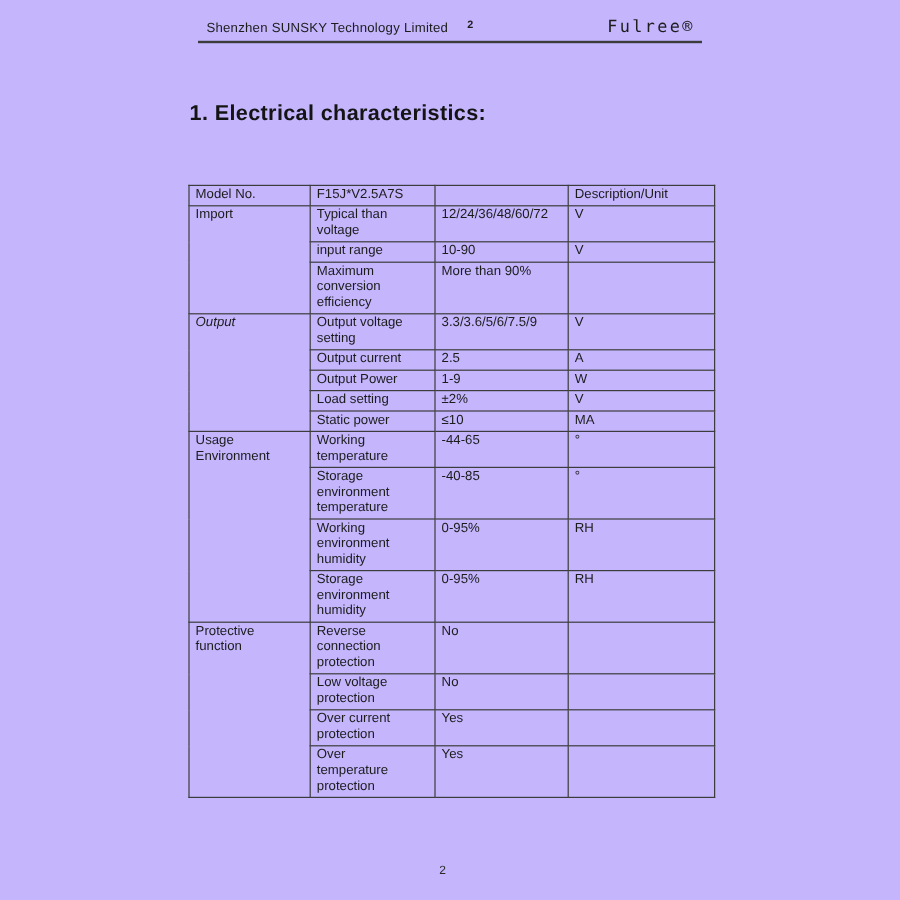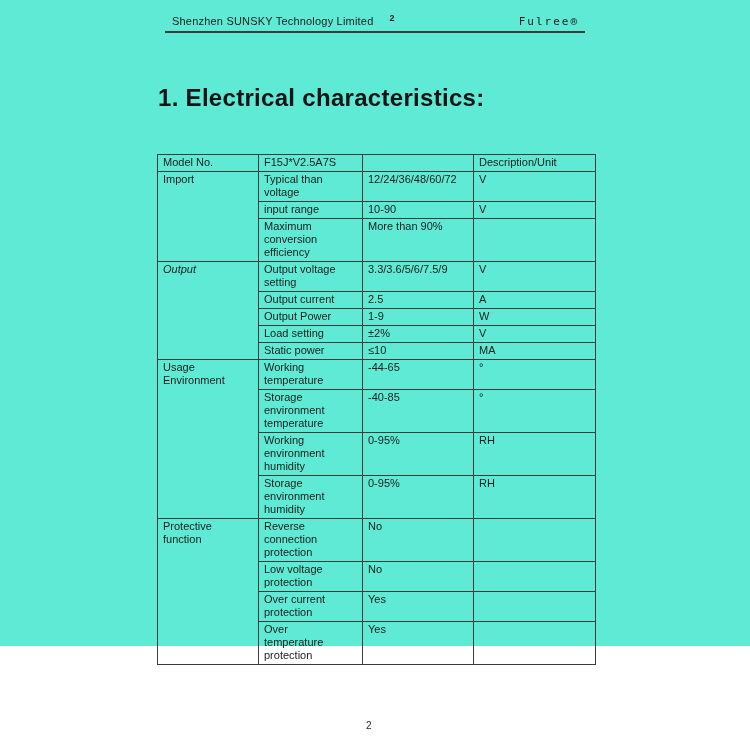--- a/index.html
+++ b/index.html
@@ -4,43 +4,43 @@
 <style>
   * { box-sizing: border-box; margin: 0; padding: 0; }
   html, body { background: #ffffff; }
   body {
     width: 750px; height: 750px;
     font-family: "Liberation Sans", sans-serif;
     color: #1f1f1f;
     position: relative;
     overflow: hidden;
   }
-  .page { position: relative; width: 750px; height: 646px; background: #5eead4; }
+  .page { position: relative; width: 750px; height: 750px; background: #c4b5fd; }
 
   
   .doc-header {
     position: absolute; left: 165px; top: 12px; width: 420px;
     border-bottom: 2px solid #3c3c3c;
     padding: 3px 6px 3px 7px;
     display: flex; align-items: baseline;
     font-size: 11px; color: #1d1d1d;
   }
   .doc-header .company { letter-spacing: 0.2px; }
   .doc-header .sup {
     font-size: 9px; margin-left: 16px; position: relative; top: -4px; font-weight: bold;
   }
   .doc-header .brand {
-    margin-left: auto; font-size: 11px; letter-spacing: 2px;
+    margin-left: auto; font-size: 14px; letter-spacing: 2px;
     font-family: "DejaVu Sans Mono", monospace;
   }
 
   
   .section-title {
     position: absolute; left: 158px; top: 84px;
-    font-size: 24px; font-weight: bold; letter-spacing: 0.3px;
+    font-size: 18px; font-weight: bold; letter-spacing: 0.3px;
     color: #141414;
   }
 
   
   table.spec {
     position: absolute; left: 157px; top: 154px;
     border-collapse: collapse; table-layout: fixed;
     width: 438px;
     font-size: 11px; line-height: 13px; color: #1c1c1c;
   }

